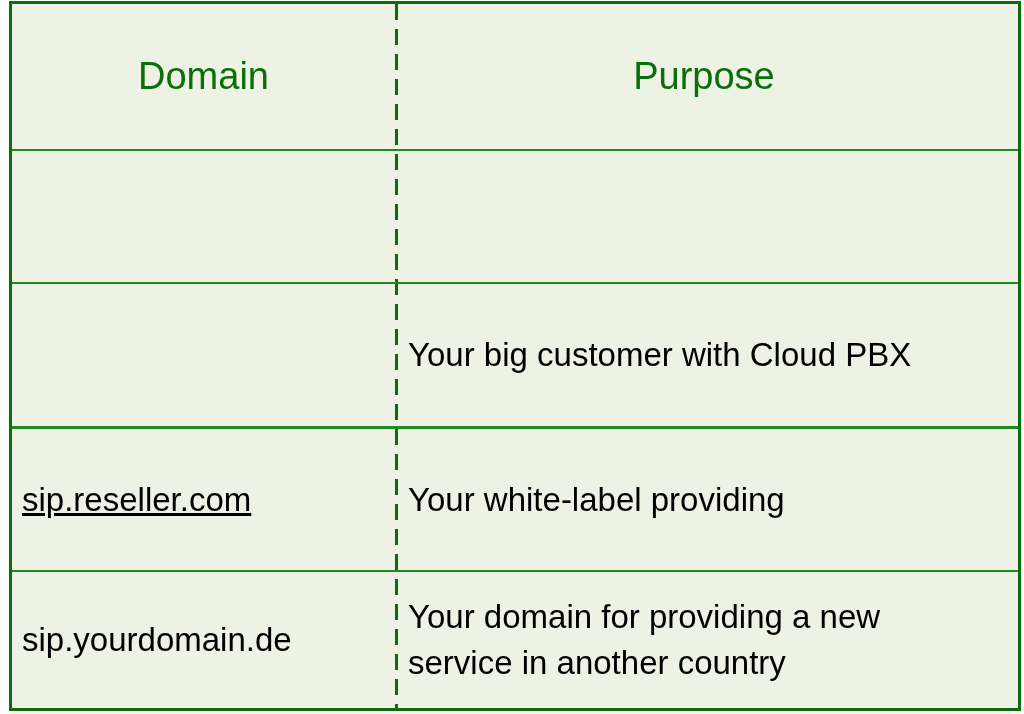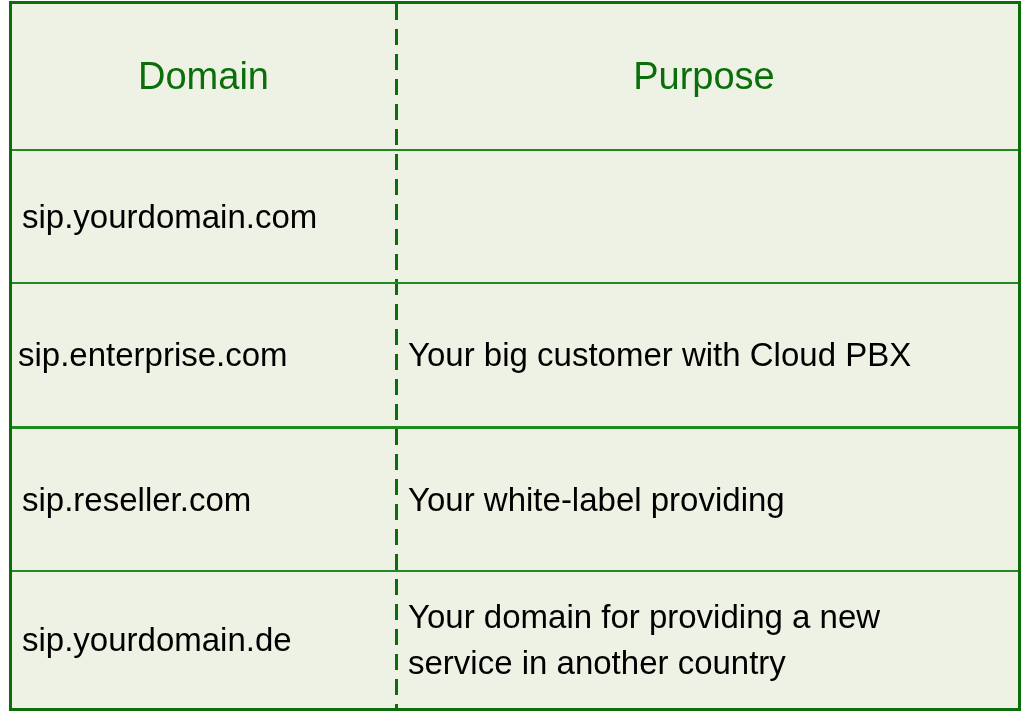--- a/index.html
+++ b/index.html
@@ -25,26 +25,24 @@
 </head>
 <body>
 
 <div class="table">
   <div class="vdash"></div>
 
   <div class="cell left hdr" style="top:0;height:145px;text-align:right;">Domain</div>
   <div class="cell right hdr" style="top:0;height:145px;">Purpose</div>
   <div class="hline" style="top:145px;"></div>
 
-  <div class="cell left txt" style="top:147px;height:131px;">sip.yourdomain.com</div>
   <div class="hline" style="top:278px;"></div>
 
-  <div class="cell left txt" style="top:280px;height:142px;padding-left:6px;">sip.enterprise.com</div>
   <div class="cell right txt" style="top:280px;height:142px;">Your big customer with Cloud PBX</div>
   <div class="hline" style="top:422px;height:3px;"></div>
 
-  <div class="cell left txt" style="top:425px;height:141px;">sip.reseller.com</div>
+  <div class="cell left txt" style="top:425px;height:141px;text-decoration:underline;">sip.reseller.com</div>
   <div class="cell right txt" style="top:425px;height:141px;">Your white-label providing</div>
   <div class="hline" style="top:566px;"></div>
 
   <div class="cell left txt" style="top:568px;height:136px;">sip.yourdomain.de</div>
   <div class="cell right txt" style="top:568px;height:136px;width:580px;right:auto;">Your domain for providing a new service in another country</div>
 </div>
 
 </body></html>

